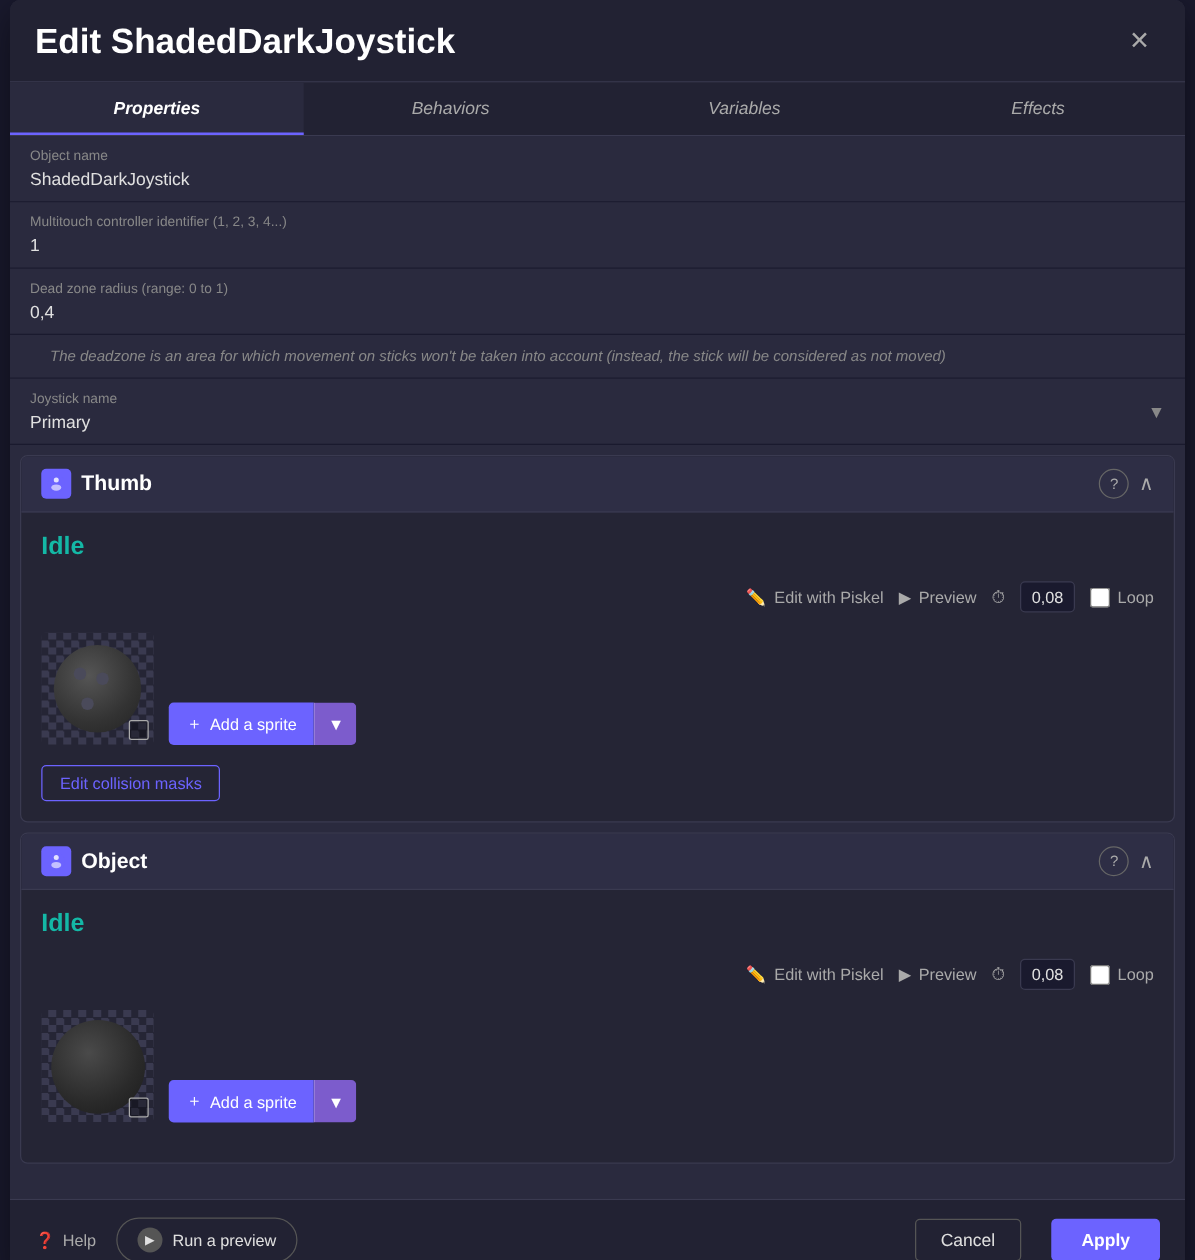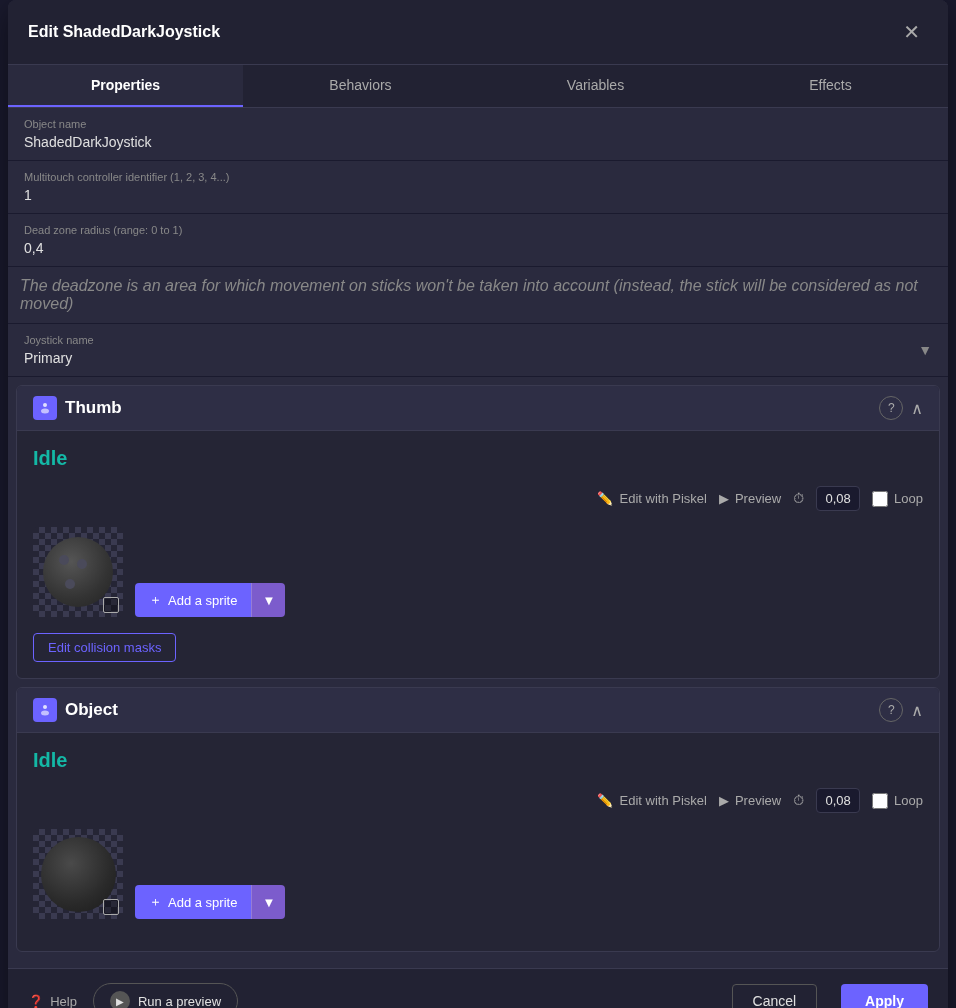--- a/index.html
+++ b/index.html
@@ -22,21 +22,21 @@
     }
     .dialog-header {
       background: #222233;
       padding: 16px 20px;
       display: flex;
       align-items: center;
       justify-content: space-between;
       border-bottom: 1px solid #3a3a50;
     }
     .dialog-title {
-      font-size: 16px;
+      font-size: 28px;
       font-weight: 700;
       color: #ffffff;
     }
     .close-btn {
       background: none;
       border: none;
       color: #aaa;
       font-size: 20px;
       cursor: pointer;
       padding: 4px 8px;
@@ -48,20 +48,21 @@
       border-bottom: 1px solid #3a3a50;
     }
     .tab {
       flex: 1;
       padding: 12px 16px;
       text-align: center;
       cursor: pointer;
       font-size: 14px;
       color: #aaa;
       border-bottom: 2px solid transparent;
+      font-style: italic;
     }
     .tab.active {
       color: #fff;
       border-bottom: 2px solid #6c63ff;
       background: #2a2a3e;
       font-weight: 600;
     }
     .content {
       padding: 0;
       max-height: 860px;
@@ -77,22 +78,22 @@
       color: #888;
       margin-bottom: 4px;
     }
     .field-value {
       font-size: 14px;
       color: #e0e0e0;
     }
     .info-text {
       background: #2a2a3e;
       border-bottom: 1px solid #1a1a2e;
-      padding: 10px 12px;
-      font-size: 16px;
+      padding: 10px 32px;
+      font-size: 12px;
       color: #888;
       font-style: italic;
     }
     .select-group {
       background: #2a2a3e;
       border-bottom: 1px solid #1a1a2e;
       padding: 10px 16px;
       display: flex;
       align-items: center;
       justify-content: space-between;

